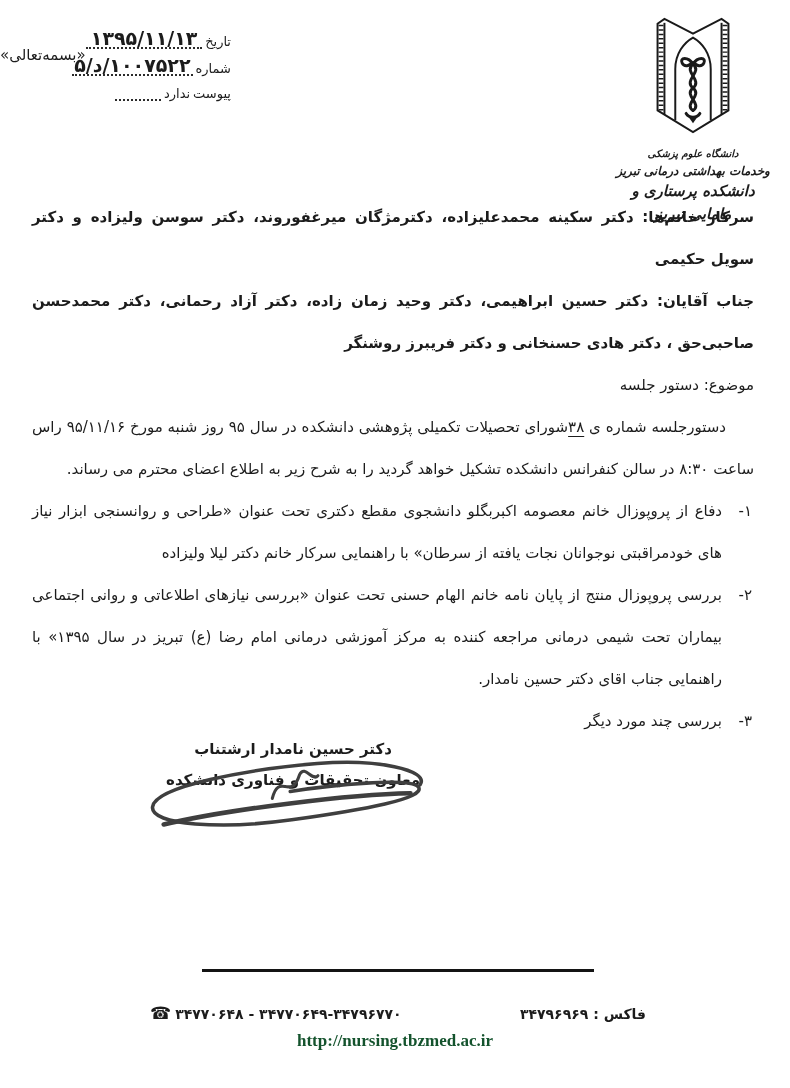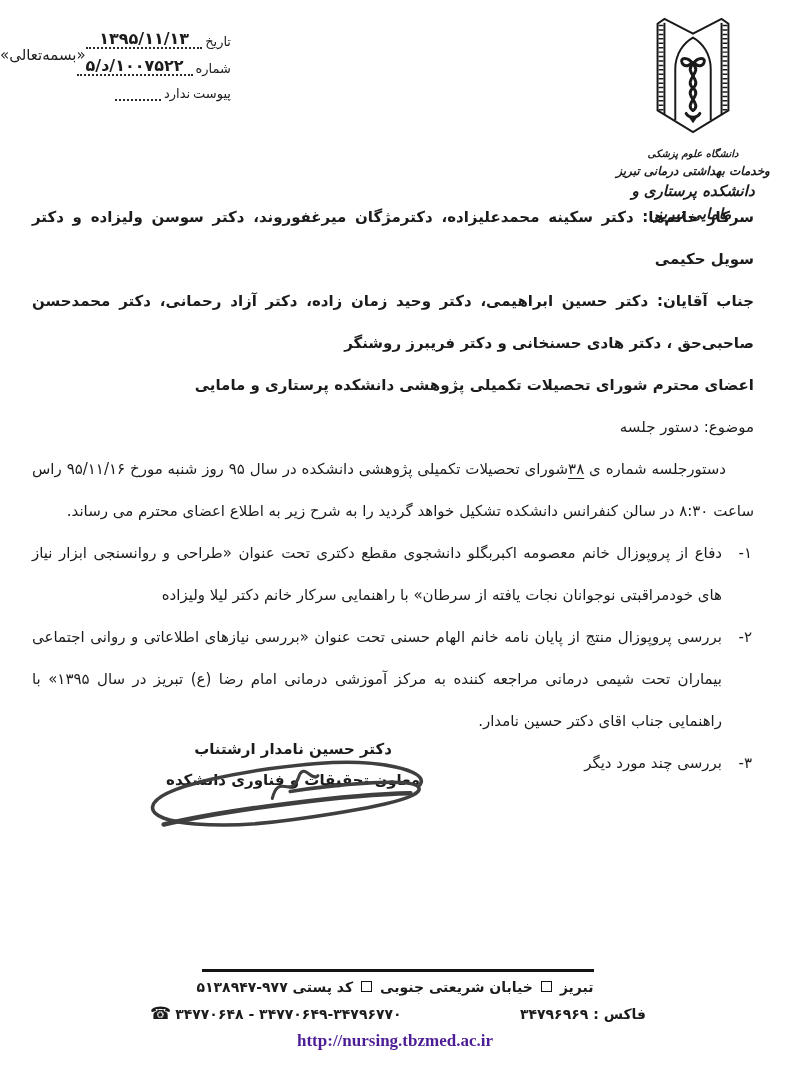--- a/index.html
+++ b/index.html
@@ -5,21 +5,21 @@
   html,body{margin:0;padding:0;background:#fff;}
   .page{position:relative;width:790px;height:1088px;background:#fff;margin:0 auto;
         font-family:"DejaVu Sans",sans-serif;color:#1c1c1c;overflow:hidden;}
   .ltr{direction:ltr;unicode-bidi:bidi-override;display:inline-block;}
 
   
   .meta{position:absolute;left:26px;top:30px;width:205px;direction:rtl;font-size:13px;}
   .meta-row{display:flex;align-items:flex-end;margin-bottom:8px;}
   .meta-label{white-space:nowrap;padding-left:3px;}
   .dotline{border-bottom:2px dotted #2b2b2b;min-width:112px;text-align:center;
-           font-weight:bold;font-size:16px;padding:0 2px;line-height:17px;}
+           font-weight:bold;font-size:19px;padding:0 2px;line-height:17px;}
   .dots-short{border-bottom:2px dotted #2b2b2b;width:46px;height:15px;display:inline-block;}
 
   
   .besmele{position:absolute;top:36px;left:0;right:0;text-align:left;direction:rtl;font-size:15px;margin-top:10px;}
 
   
   .logo{position:absolute;right:18px;top:12px;width:158px;text-align:center;direction:rtl;}
   .logo-text{font-weight:bold;font-style:italic;line-height:1.55;margin-top:2px;}
   .logo-l1{font-size:10px;}
   .logo-l2{font-size:12px;}
@@ -48,21 +48,21 @@
   .footer-address{position:absolute;top:979px;left:95px;width:600px;text-align:center;
                   direction:rtl;font-weight:bold;font-size:14px;}
   .sq{display:inline-block;width:9px;height:9px;border:1.5px solid #111;margin:0 8px;vertical-align:0px;}
   .footer-contacts{position:absolute;top:1005px;left:150px;width:496px;display:flex;
                    justify-content:space-between;align-items:center;font-weight:bold;font-size:14px;}
   .phones{direction:ltr;display:flex;align-items:center;gap:4px;}
   .phone-glyph{font-size:17px;line-height:1;}
   .fax{direction:rtl;}
   .footer-site{position:absolute;top:1031px;left:0;right:0;text-align:center;
                font-family:"Liberation Serif",serif;font-weight:bold;font-size:17px;}
-  .footer-site a{color:#4c1d95;text-decoration:none;}
+  .footer-site a{color:#14532d;text-decoration:none;}
 </style>
 </head>
 <body>
 
 <div class="page">
 
   <div class="meta">
     <div class="meta-row">
       <span class="meta-label">تاریخ</span>
       <span class="dotline"><span class="ltr">۱۳۹۵/۱۱/۱۳</span></span>
@@ -103,21 +103,20 @@
       <div class="logo-l1">دانشگاه علوم پزشکی</div>
       <div class="logo-l2">وخدمات بهداشتی درمانی تبریز</div>
       <div class="logo-l3">دانشکده پرستاری و مامایی تبریز</div>
     </div>
   </div>
 
   <div class="body">
     <div class="recipients">
       <p>سرکار خانم‌ها: دکتر سکینه محمدعلیزاده، دکترمژگان میرغفوروند، دکتر سوسن ولیزاده و دکتر سویل حکیمی</p>
       <p>جناب آقایان: دکتر حسین ابراهیمی، دکتر وحید زمان زاده، دکتر آزاد رحمانی، دکتر محمدحسن صاحبی‌حق ، دکتر هادی حسنخانی و دکتر فریبرز روشنگر</p>
-      <p>اعضای محترم شورای تحصیلات تکمیلی پژوهشی دانشکده پرستاری و مامایی</p>
     </div>
     <p class="subject">موضوع: دستور جلسه</p>
     <p class="intro"><span>دستورجلسه شماره ی </span><span class="session-num">۳۸</span><span>شورای تحصیلات تکمیلی پژوهشی دانشکده در سال ۹۵ روز شنبه مورخ ۹۵/۱۱/۱۶ راس ساعت ۸:۳۰ در سالن کنفرانس دانشکده تشکیل خواهد گردید را به شرح زیر به اطلاع اعضای محترم می رساند.</span></p>
 
     <div class="agenda">
       <div class="agenda-item">
         <span class="agenda-marker">۱-</span>
         <span>دفاع از پروپوزال خانم معصومه اکبربگلو دانشجوی مقطع دکتری تحت عنوان «طراحی و روانسنجی ابزار نیاز های خودمراقبتی نوجوانان نجات یافته از سرطان» با راهنمایی سرکار خانم دکتر لیلا ولیزاده</span>
       </div>
       <div class="agenda-item">
@@ -137,23 +136,20 @@
   </div>
   <svg class="signature-scribble" viewBox="0 0 300 85">
     <g stroke="#3f3f3f" fill="none" stroke-linecap="round">
       <path stroke-width="3.5" d="M278 38 C288 24 236 10 178 12 C110 14 18 26 14 46 C10 64 82 72 150 66 C220 60 284 52 276 40 C268 30 190 34 150 38"></path>
       <path stroke-width="4.5" d="M24 64 C90 52 210 44 268 46"></path>
       <path stroke-width="3" d="M132 44 C140 18 150 48 160 22 C166 12 172 30 178 24"></path>
     </g>
   </svg>
 
   <div class="footer-rule"></div>
-  <div class="footer-address">
-    <span>تبریز</span><span class="sq"></span><span>خیابان شریعتی جنوبی</span><span class="sq"></span><span>کد پستی</span>&nbsp;<span class="ltr">۵۱۳۸۹۴۷-۹۷۷</span>
-  </div>
   <div class="footer-contacts">
     <span class="phones">
       <span class="phone-glyph">☎</span>
       <span class="ltr">۳۴۷۷۰۶۴۸ - ۳۴۷۷۰۶۴۹-۳۴۷۹۶۷۷۰</span>
     </span>
     <span class="fax">
       <span>فاکس :</span>
       <span class="ltr">۳۴۷۹۶۹۶۹</span>
     </span>
   </div>

